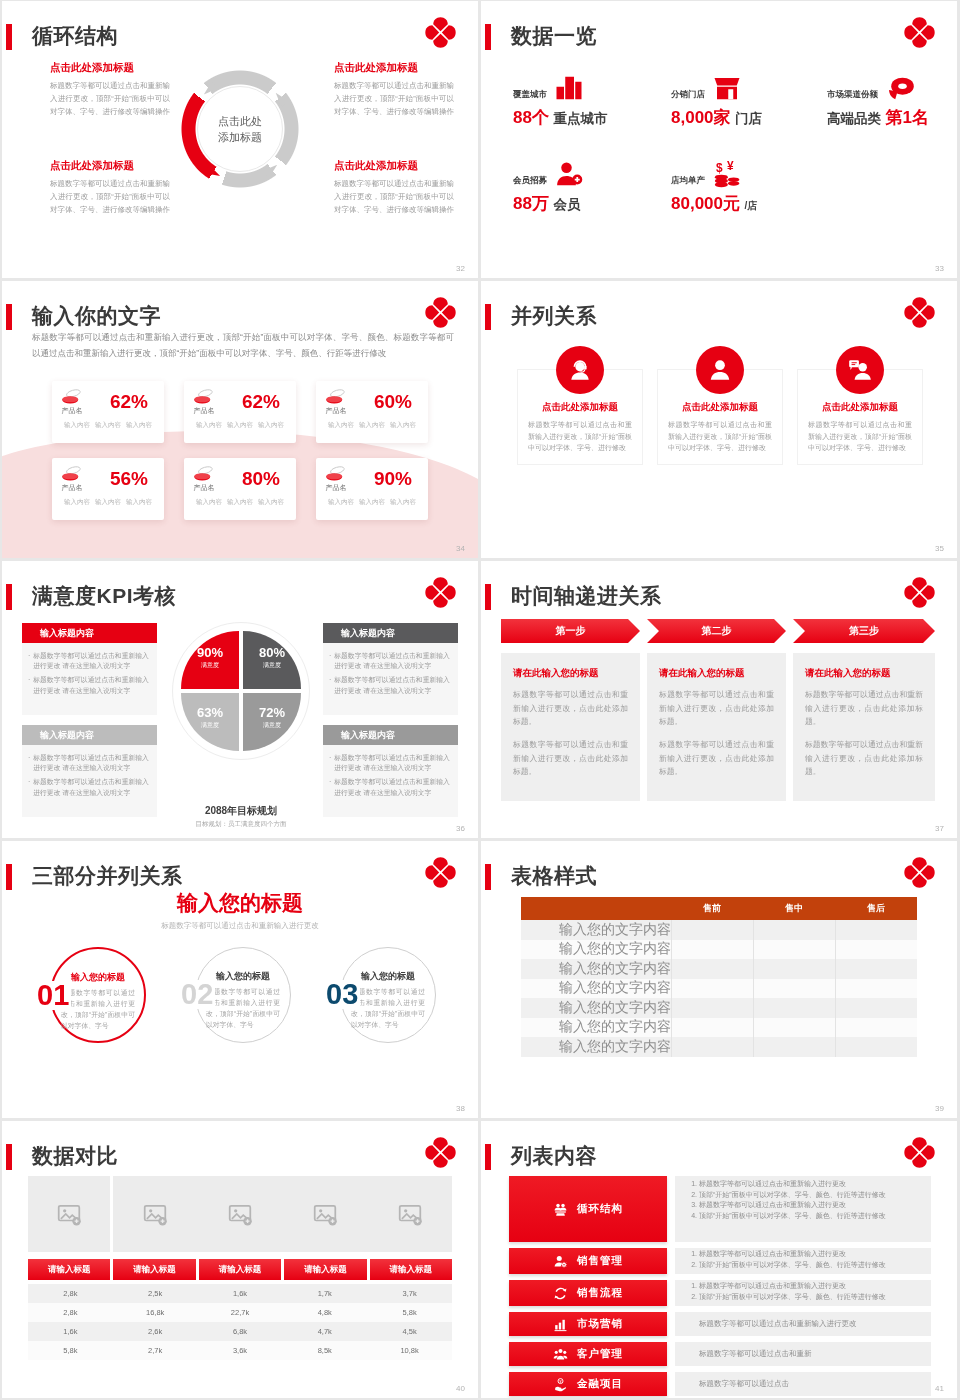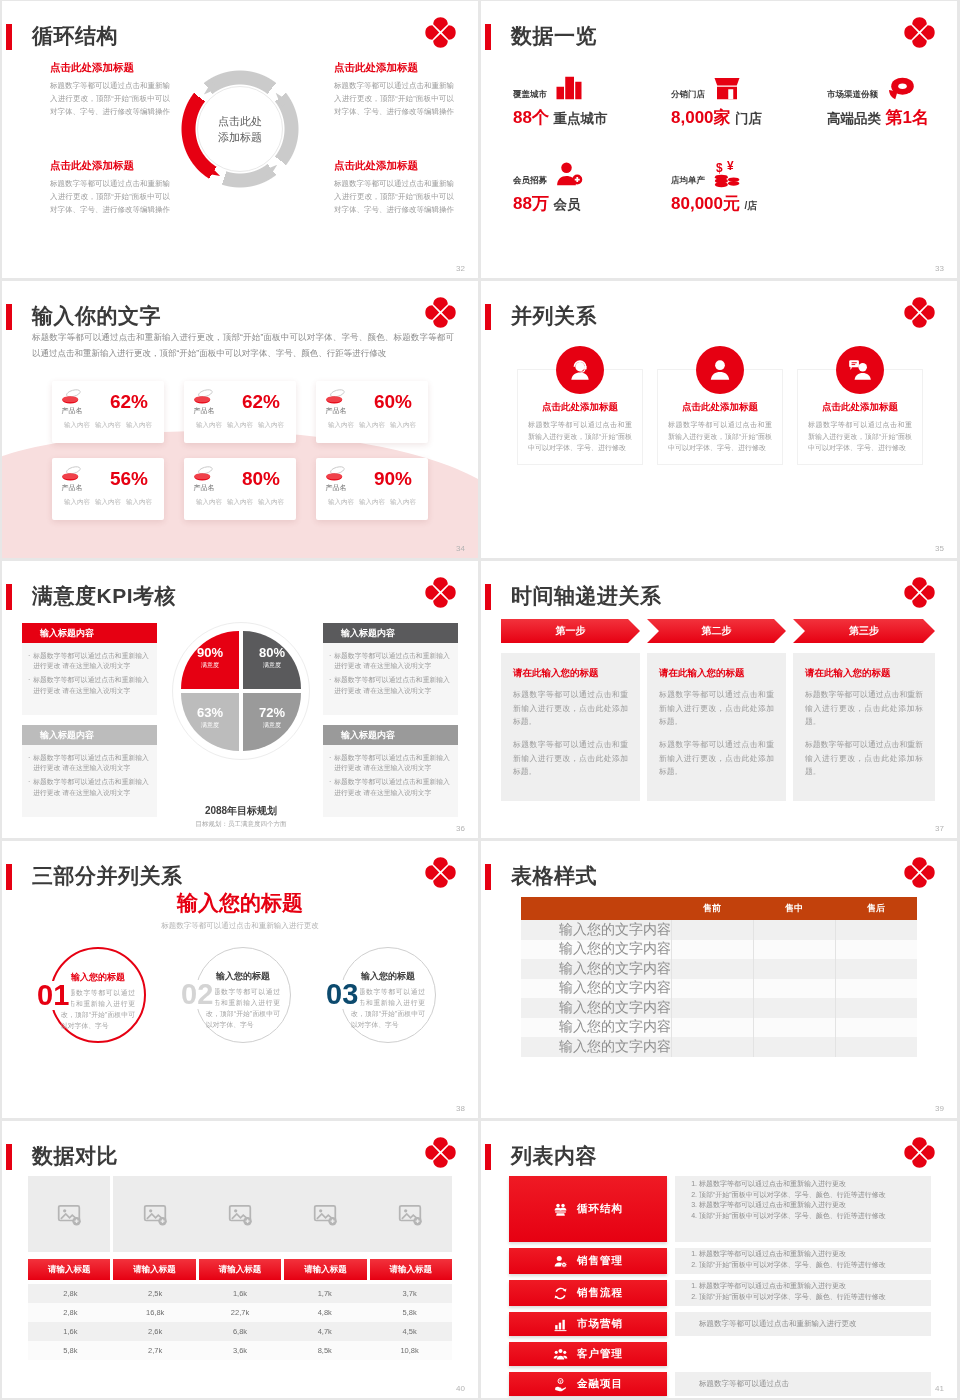--- a/index.html
+++ b/index.html
@@ -818,20 +818,21 @@
         </div>
       <div class="lbody single">标题数字等都可以通过点击和重新输入进行更改</div>
     </div>
     <div class="lrow" style="top:221px;height:24px">
       <div class="lbox">
           <svg>
             <use href="#ic-group"></use>
           </svg>
           <span>客户管理</span>
         </div>
+      <div class="lbody single">标题数字等都可以通过点击和重新</div>
     </div>
     <div class="lrow" style="top:251px;height:24px">
       <div class="lbox">
           <svg>
             <use href="#ic-handcoin"></use>
           </svg>
           <span>金融项目</span>
         </div>
       <div class="lbody single">标题数字等都可以通过点击</div>
     </div>

